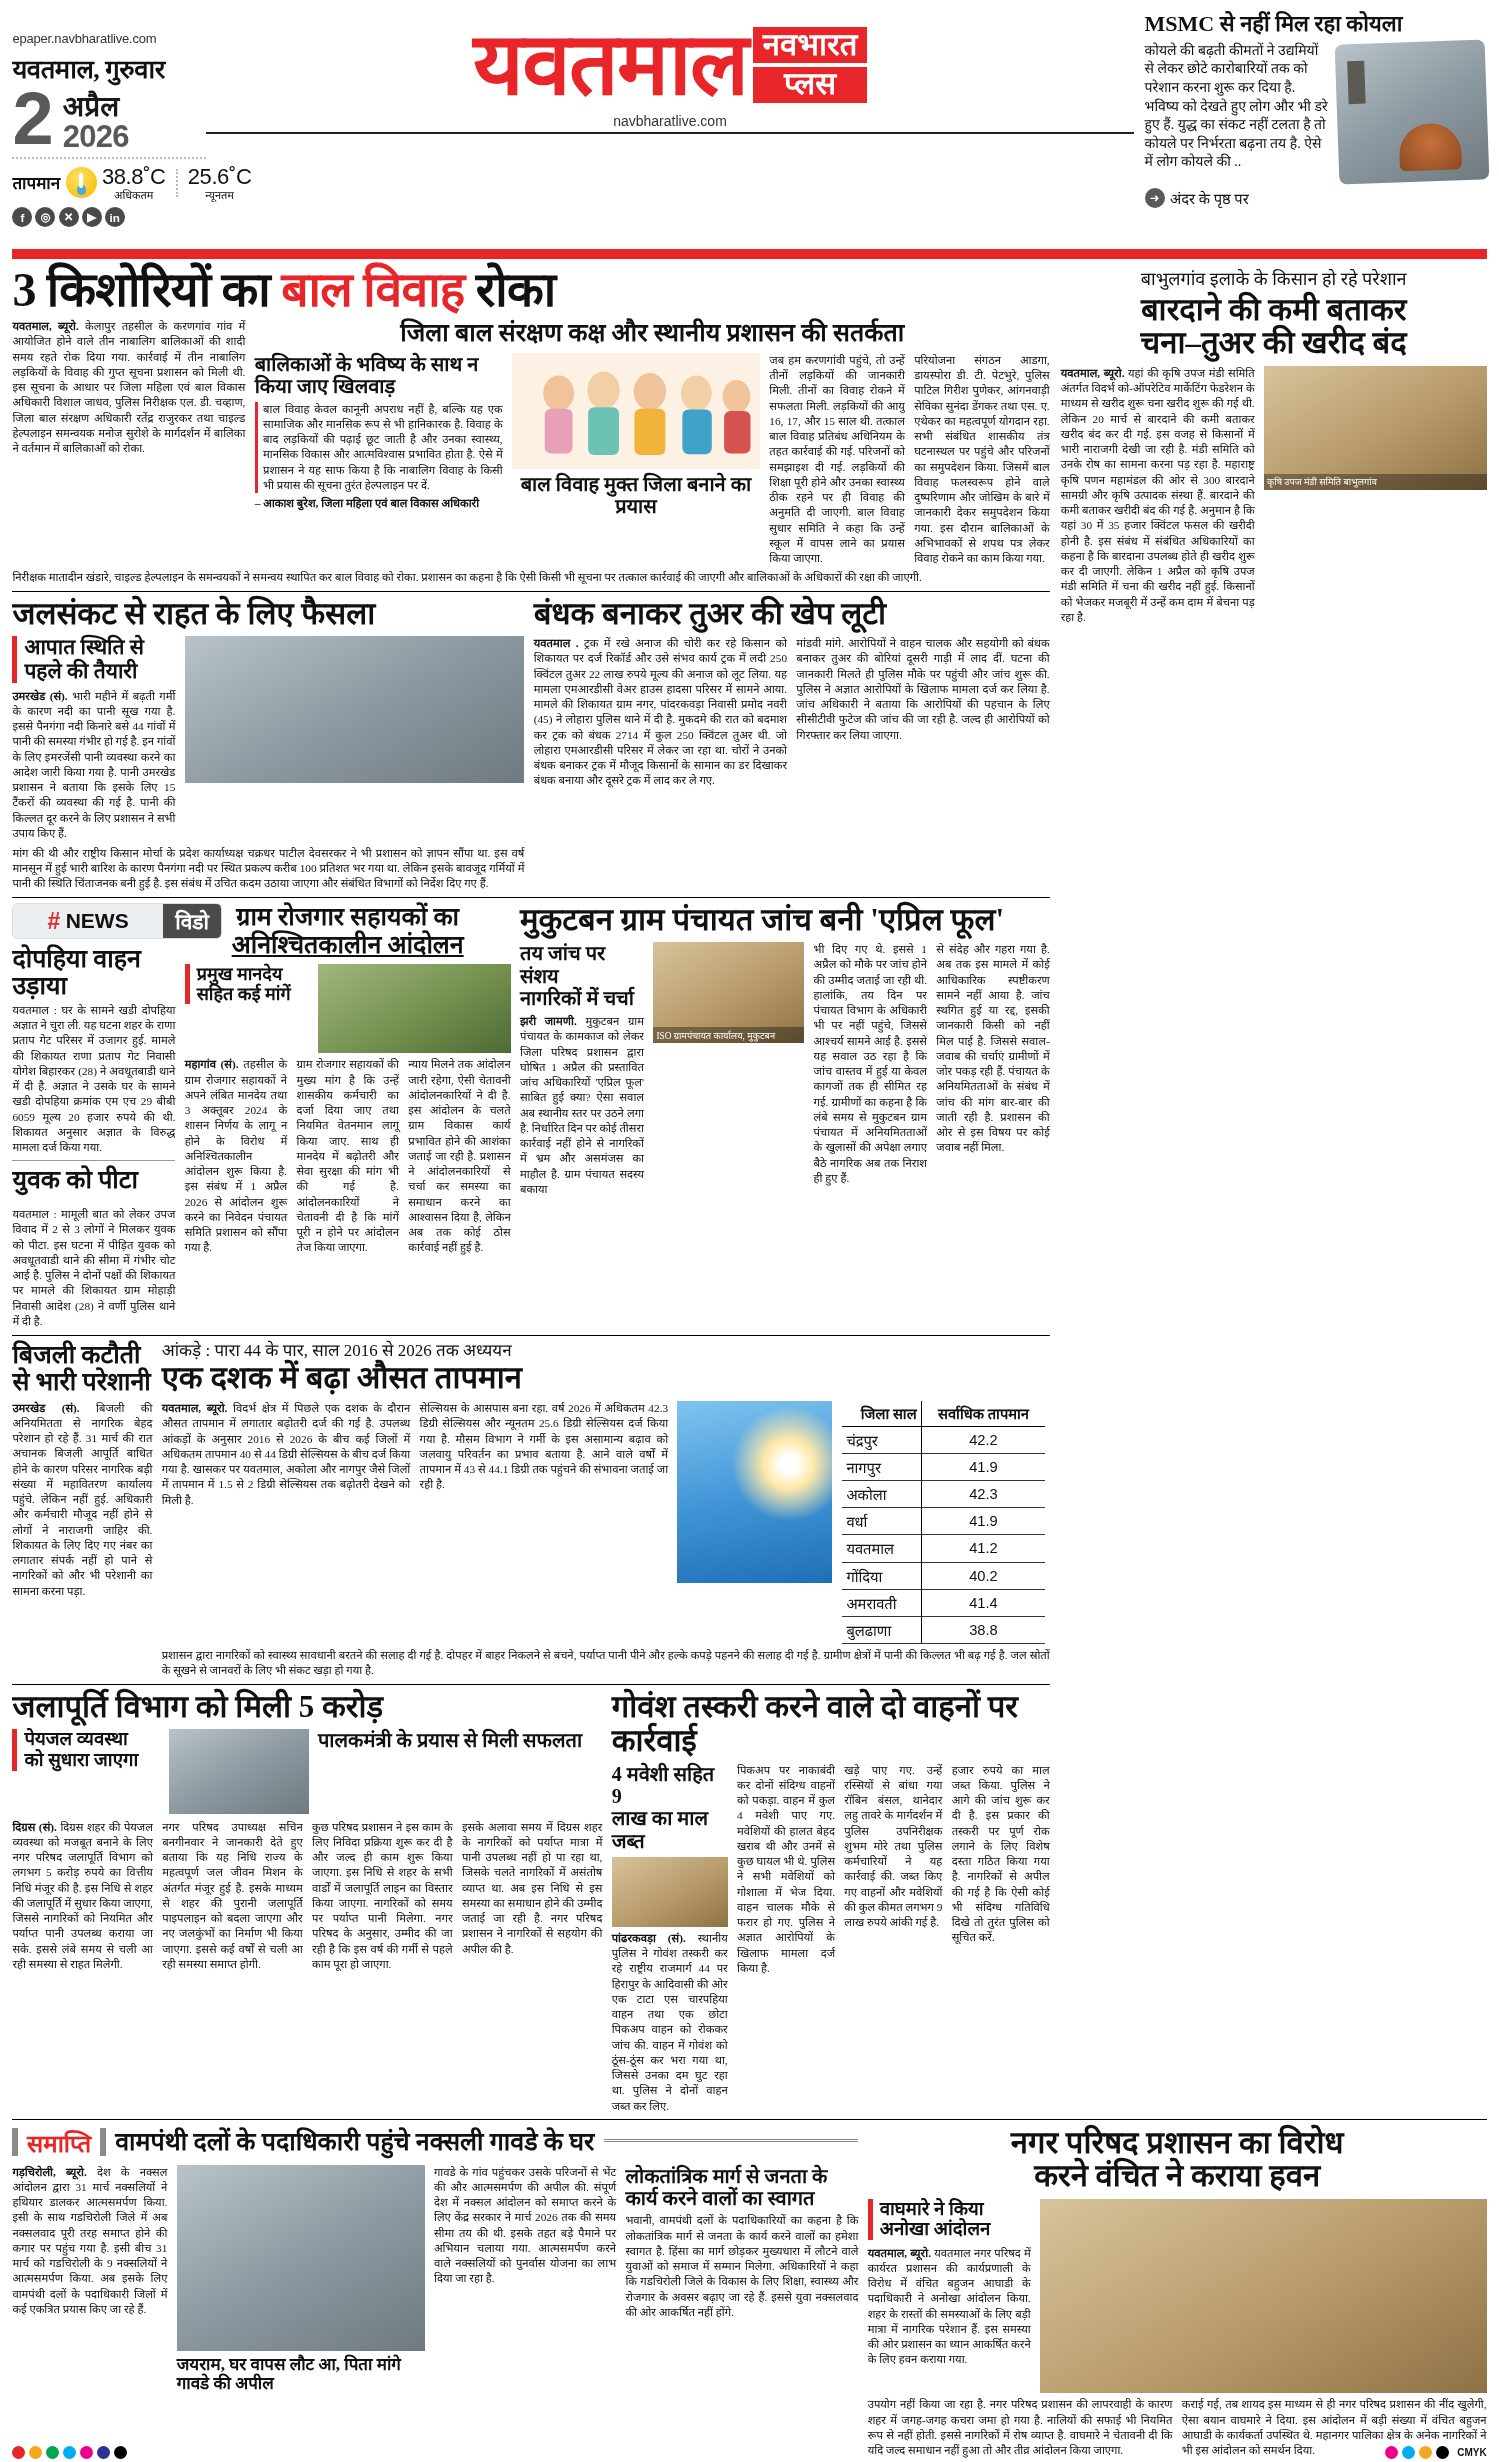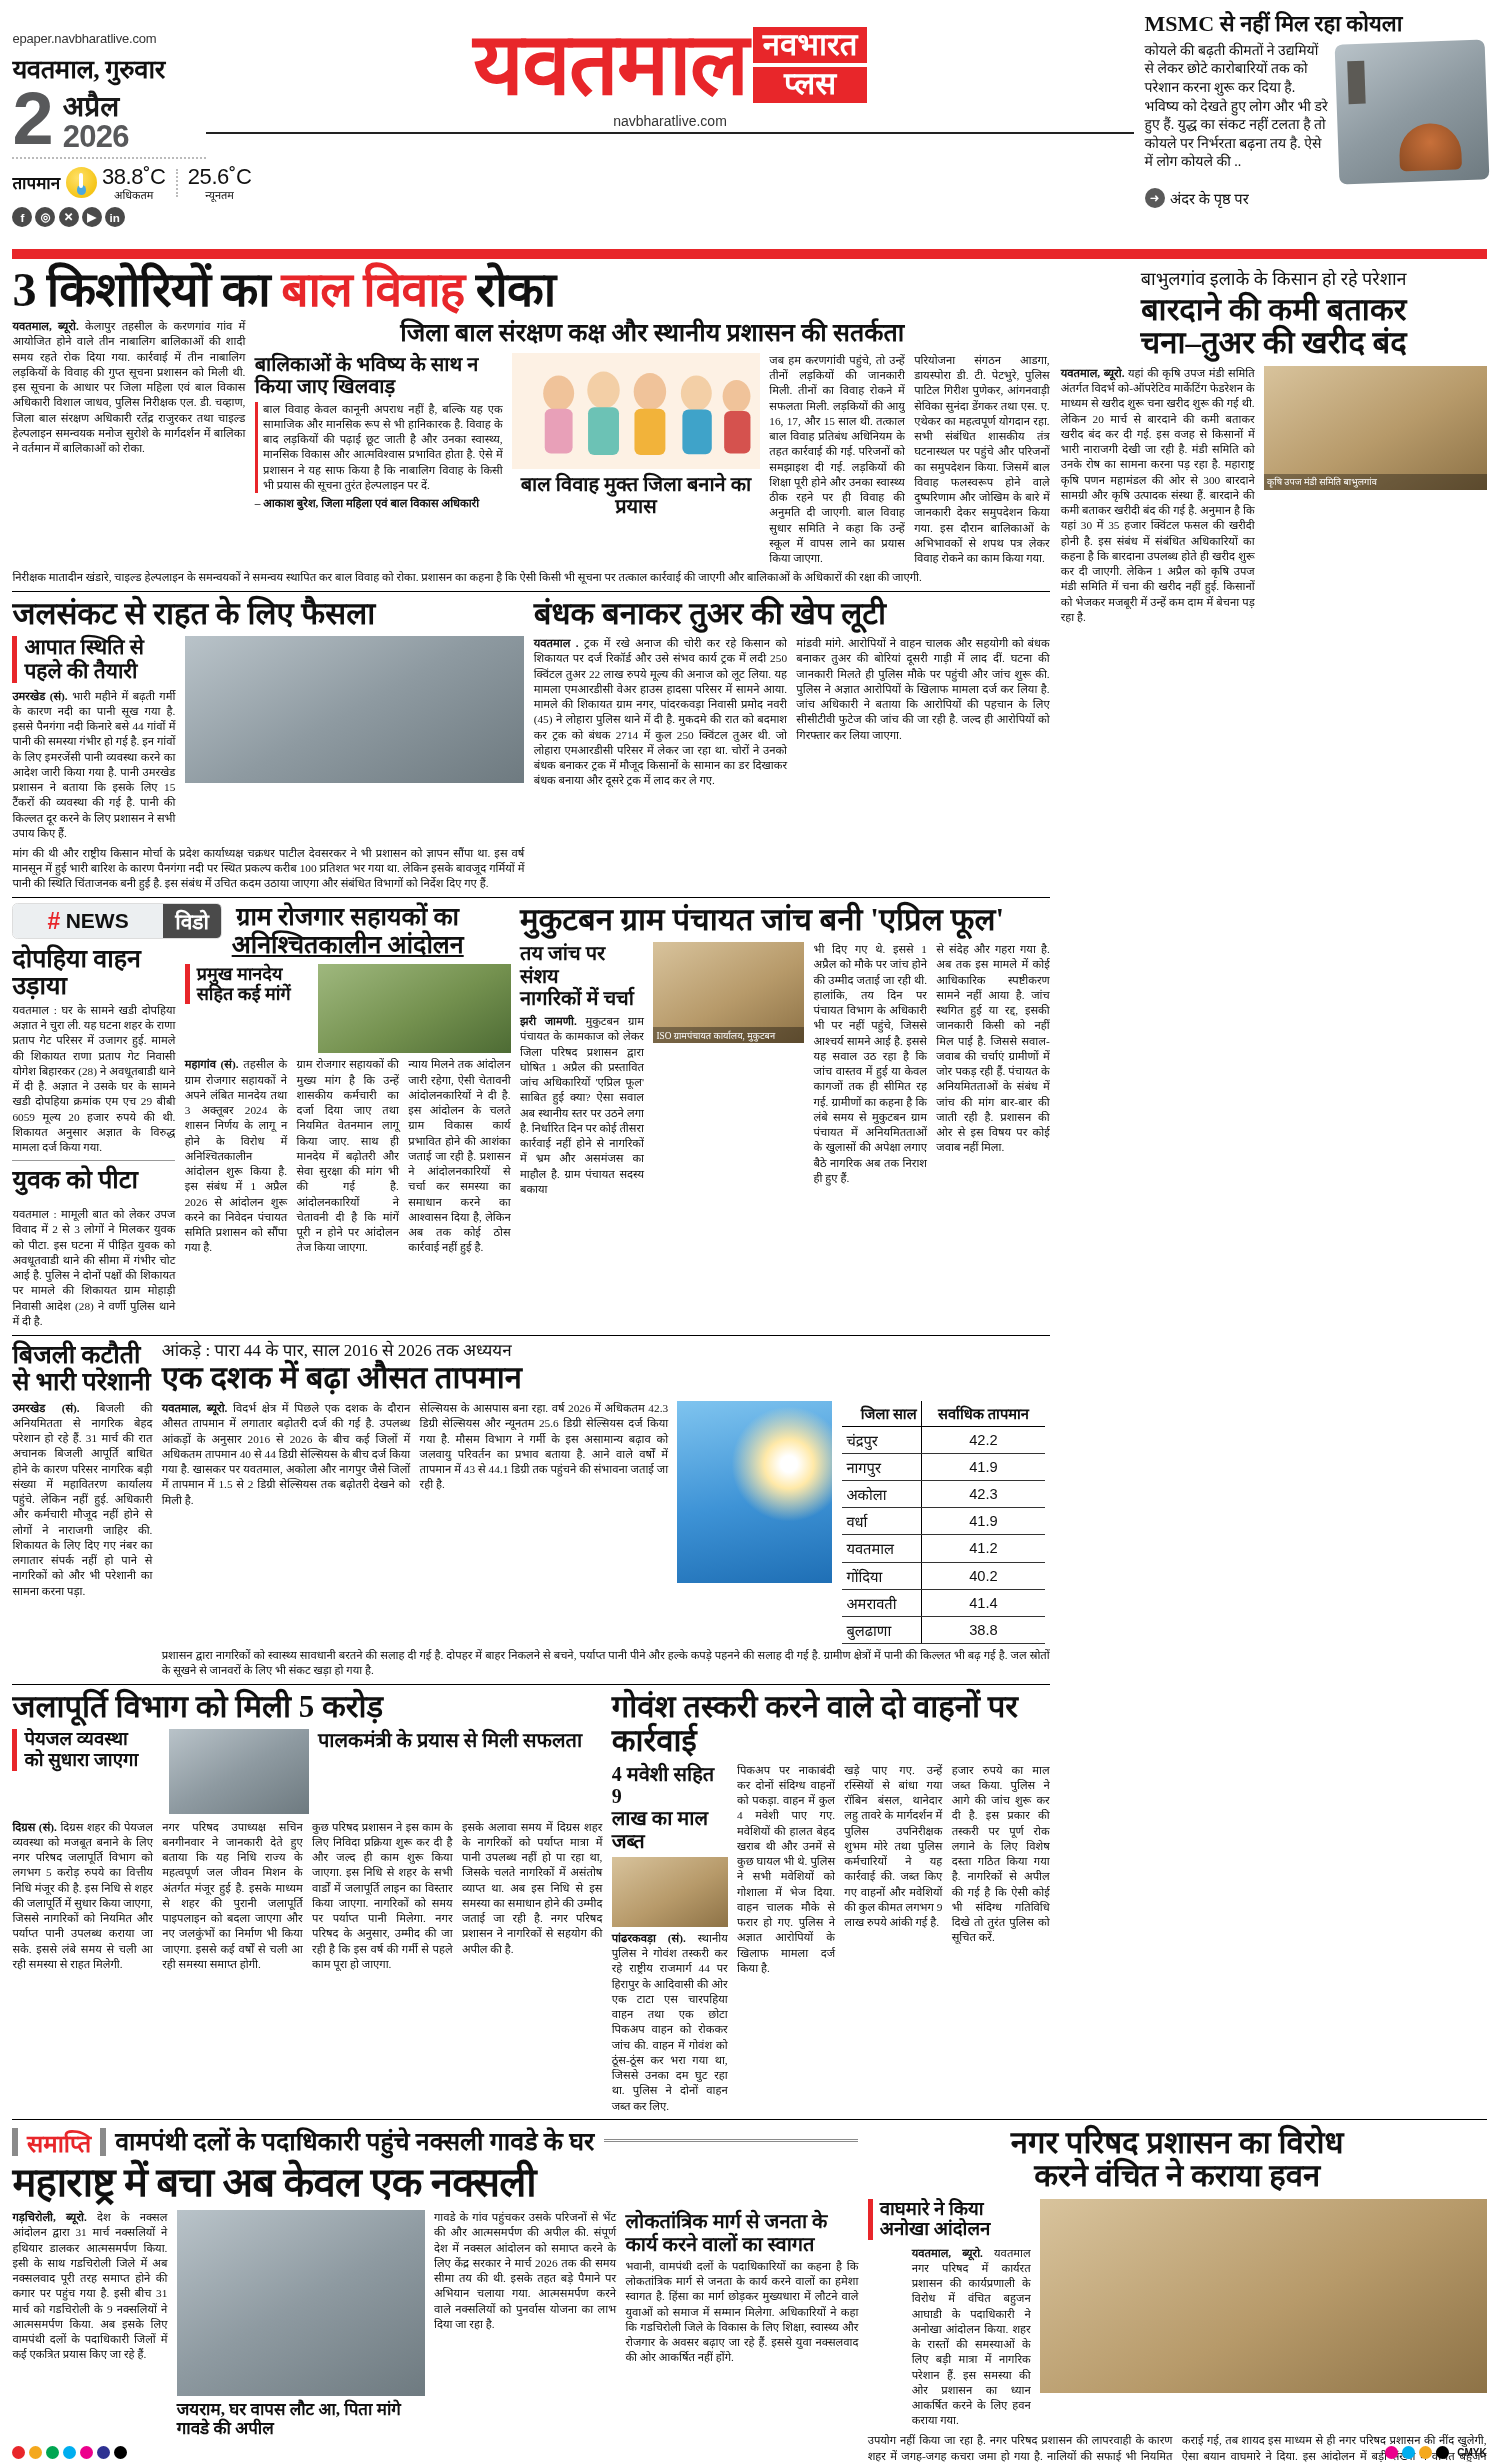--- a/index.html
+++ b/index.html
@@ -468,21 +468,20 @@
   <div class="flex cgap">
 
     <div style="width:846px;">
       <div class="endbadge">
         <span class="endbar"></span>
         <span class="endword">समाप्ति</span>
         <span class="endbar"></span>
         <span class="h3">वामपंथी दलों के पदाधिकारी पहुंचे नक्सली गावडे के घर</span>
         <span class="endline"></span>
       </div>
-      <div class="h1" style="font-size:40px;margin-top:4.7px;">महाराष्ट्र में बचा अब केवल एक नक्सली</div>
       <div class="flex cgap" style="margin-top:6.2px;">
         <div style="width:155px;" class="body-txt">
           <span class="lead">गड़चिरोली, ब्यूरो.</span>
           <span>देश के नक्सल आंदोलन द्वारा 31 मार्च नक्सलियों ने हथियार डालकर आत्मसमर्पण किया. इसी के साथ गडचिरोली जिले में अब नक्सलवाद पूरी तरह समाप्त होने की कगार पर पहुंच गया है. इसी बीच 31 मार्च को गडचिरोली के 9 नक्सलियों ने आत्मसमर्पण किया. अब इसके लिए वामपंथी दलों के पदाधिकारी जिलों में कई एकत्रित प्रयास किए जा रहे हैं.</span>
         </div>
         <div style="width:248px;">
           <div class="photo" style="height:186px;"></div>
           <div class="h4" style="margin-top:3.9px;font-size:17px;">जयराम, घर वापस लौट आ, पिता मांगे गावडे की अपील</div>
         </div>
         <div style="flex:1;" class="body-txt">गावडे के गांव पहुंचकर उसके परिजनों से भेंट की और आत्मसमर्पण की अपील की. संपूर्ण देश में नक्सल आंदोलन को समाप्त करने के लिए केंद्र सरकार ने मार्च 2026 तक की समय सीमा तय की थी. इसके तहत बड़े पैमाने पर अभियान चलाया गया. आत्मसमर्पण करने वाले नक्सलियों को पुनर्वास योजना का लाभ दिया जा रहा है.</div>
@@ -494,21 +493,21 @@
 
     </div>
 
     <div style="flex:1;">
       <div class="h2" style="text-align:center;">नगर परिषद प्रशासन का विरोध</div>
       <div class="h2" style="text-align:center;">करने वंचित ने कराया हवन</div>
       <div class="flex cgap" style="margin-top:6.2px;">
         <div style="width:163px;">
           <div class="subhead-box" style="white-space:pre-line;font-size:18.6px;">वाघमारे ने किया
 अनोखा आंदोलन</div>
-          <div class="body-txt" style="margin-top:5.4px;margin-left:44px;">
+          <div class="body-txt" style="margin-top:5.4px;">
             <span class="lead">यवतमाल, ब्यूरो.</span>
             <span>यवतमाल नगर परिषद में कार्यरत प्रशासन की कार्यप्रणाली के विरोध में वंचित बहुजन आघाडी के पदाधिकारी ने अनोखा आंदोलन किया. शहर के रास्तों की समस्याओं के लिए बड़ी मात्रा में नागरिक परेशान हैं. इस समस्या की ओर प्रशासन का ध्यान आकर्षित करने के लिए हवन कराया गया.</span>
           </div>
         </div>
         <div class="photo warm" style="flex:1;height:194px;"></div>
       </div>
       <div class="flex cgap" style="margin-top:4.7px;">
         <div style="flex:1;" class="body-txt">उपयोग नहीं किया जा रहा है. नगर परिषद प्रशासन की लापरवाही के कारण शहर में जगह-जगह कचरा जमा हो गया है. नालियों की सफाई भी नियमित रूप से नहीं होती. इससे नागरिकों में रोष व्याप्त है. वाघमारे ने चेतावनी दी कि यदि जल्द समाधान नहीं हुआ तो और तीव्र आंदोलन किया जाएगा.</div>
         <div style="flex:1;" class="body-txt">कराई गई, तब शायद इस माध्यम से ही नगर परिषद प्रशासन की नींद खुलेगी, ऐसा बयान वाघमारे ने दिया. इस आंदोलन में बड़ी संख्या में वंचित बहुजन आघाडी के कार्यकर्ता उपस्थित थे. महानगर पालिका क्षेत्र के अनेक नागरिकों ने भी इस आंदोलन को समर्थन दिया.</div>
       </div>

